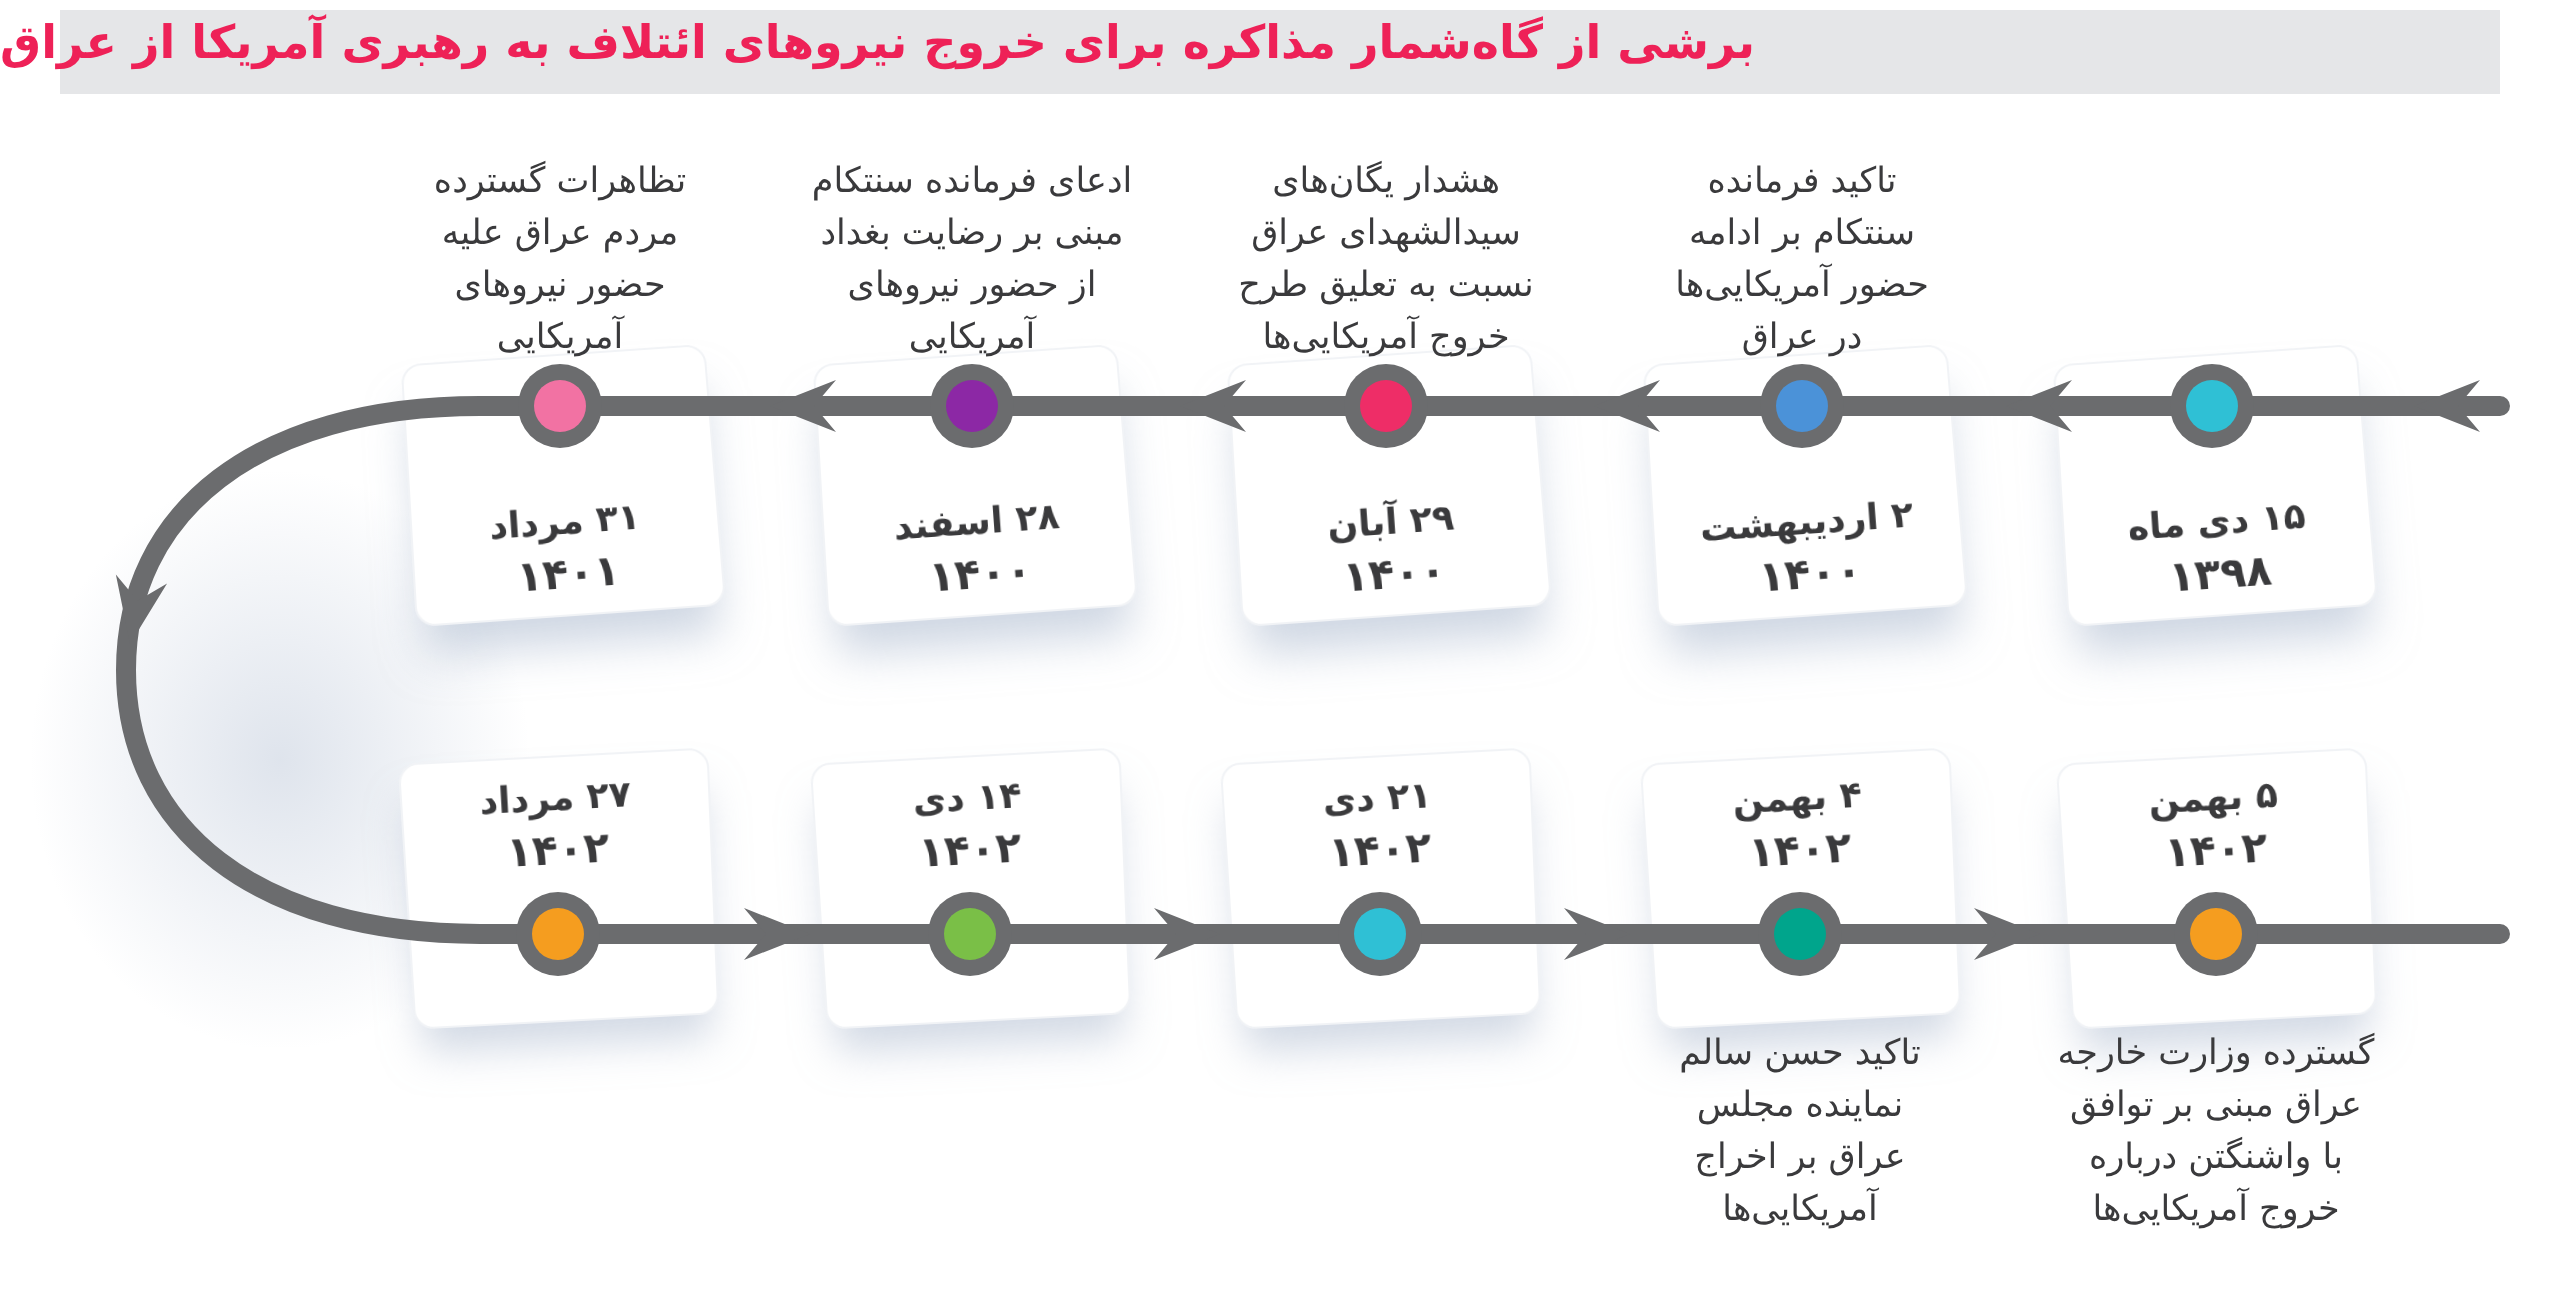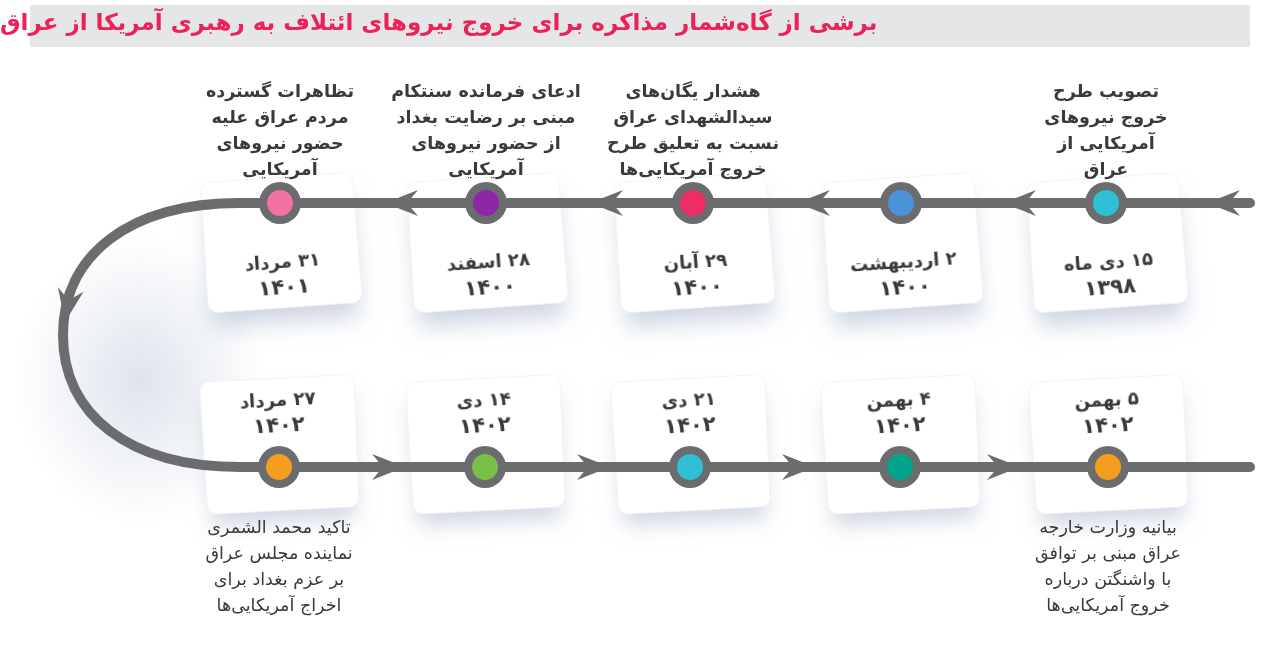--- a/index.html
+++ b/index.html
@@ -27,21 +27,21 @@
   
   svg.timeline{position:absolute;left:0;top:0;z-index:4;}
   
   .event{position:absolute;top:0;width:230px;height:652px;left:calc(var(--x) - 115px);}
   .desc{
     position:absolute;left:0;right:0;z-index:3;
     display:flex;justify-content:center;text-align:center;
     font-size:17.5px;line-height:26px;color:#3a3a3c;font-weight:500;
     white-space:pre-line;
   }
-  .event.top .desc{top:64px;height:118px;align-items:flex-end;font-weight:bold;}
+  .event.top .desc{top:64px;height:118px;align-items:flex-end;}
   .event.bottom .desc{top:514px;height:130px;align-items:flex-start;}
   .card{
     position:absolute;left:39px;width:152px;height:122px;z-index:2;
     background:#ffffff;border:1px solid #f1f3f6;border-radius:10px;
     display:flex;flex-direction:column;align-items:center;
     color:#3a3a3c;
   }
   .event.top .card{
     top:176px;justify-content:flex-end;padding-bottom:8px;
     transform:perspective(700px) rotateX(6deg) rotate(-4deg);
@@ -88,34 +88,34 @@
 
   <g fill="#6b6c6e">
     <path d="M405,467 l-33,-13 11,13 -11,13 z"></path>
     <path d="M610,467 l-33,-13 11,13 -11,13 z"></path>
     <path d="M815,467 l-33,-13 11,13 -11,13 z"></path>
     <path d="M1020,467 l-33,-13 11,13 -11,13 z"></path>
   </g>
 </svg>
 
 <div class="event top" style="--x:1106px">
-  <div class="desc">تصویب طرح
-خروج نیروهای
-آمریکایی از
-عراق</div>
   <div class="card">
     <div class="date-day">۱۵ دی ماه</div>
     <div class="date-year">۱۳۹۸</div>
   </div>
   <div class="node">
     <div class="node-inner" style="background: rgb(47, 192, 213);"></div>
   </div>
 </div>
 
 <div class="event top" style="--x:901px">
+  <div class="desc">تاکید فرمانده
+سنتکام بر ادامه
+حضور آمریکایی‌ها
+در عراق</div>
   <div class="card">
     <div class="date-day">۲ اردیبهشت</div>
     <div class="date-year">۱۴۰۰</div>
   </div>
   <div class="node">
     <div class="node-inner" style="background: rgb(75, 146, 216);"></div>
   </div>
 </div>
 
 <div class="event top" style="--x:693px">
@@ -161,24 +161,20 @@
 </div>
 
 <div class="event bottom" style="--x:279px">
   <div class="card">
     <div class="date-day">۲۷ مرداد</div>
     <div class="date-year">۱۴۰۲</div>
   </div>
   <div class="node">
     <div class="node-inner" style="background: rgb(245, 157, 31);"></div>
   </div>
-  <div class="desc">تاکید محمد الشمری
-نماینده مجلس عراق
-بر عزم بغداد برای
-اخراج آمریکایی‌ها</div>
 </div>
 
 <div class="event bottom" style="--x:485px">
   <div class="card">
     <div class="date-day">۱۴ دی</div>
     <div class="date-year">۱۴۰۲</div>
   </div>
   <div class="node">
     <div class="node-inner" style="background: rgb(122, 191, 71);"></div>
   </div>
@@ -195,27 +191,31 @@
 </div>
 
 <div class="event bottom" style="--x:900px">
   <div class="card">
     <div class="date-day">۴ بهمن</div>
     <div class="date-year">۱۴۰۲</div>
   </div>
   <div class="node">
     <div class="node-inner" style="background: rgb(0, 165, 140);"></div>
   </div>
+  <div class="desc">تاکید حسن سالم
+نماینده مجلس
+عراق بر اخراج
+آمریکایی‌ها</div>
 </div>
 
 <div class="event bottom" style="--x:1108px">
   <div class="card">
     <div class="date-day">۵ بهمن</div>
     <div class="date-year">۱۴۰۲</div>
   </div>
   <div class="node">
     <div class="node-inner" style="background: rgb(245, 157, 31);"></div>
   </div>
-  <div class="desc">بیانیه وزارت خارجه
+  <div class="desc">گسترده وزارت خارجه
 عراق مبنی بر توافق
 با واشنگتن درباره
 خروج آمریکایی‌ها</div>
 </div>
 
 </body></html>

